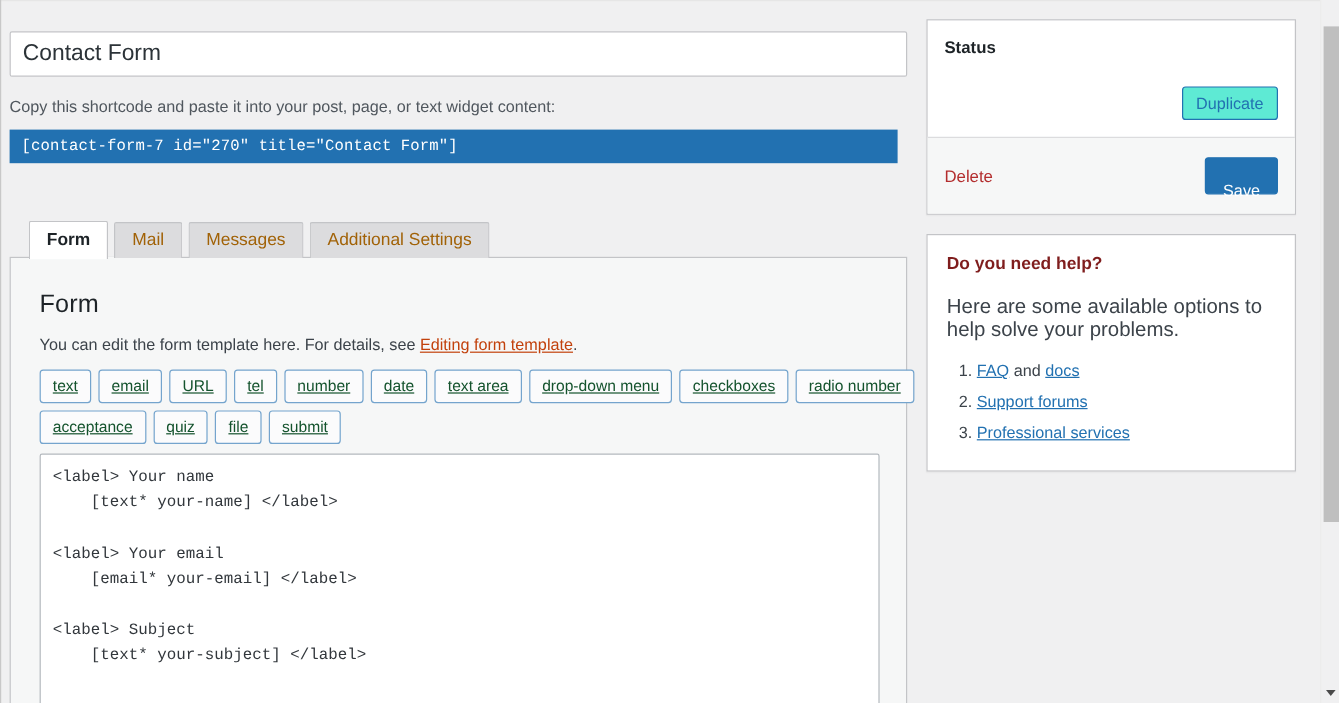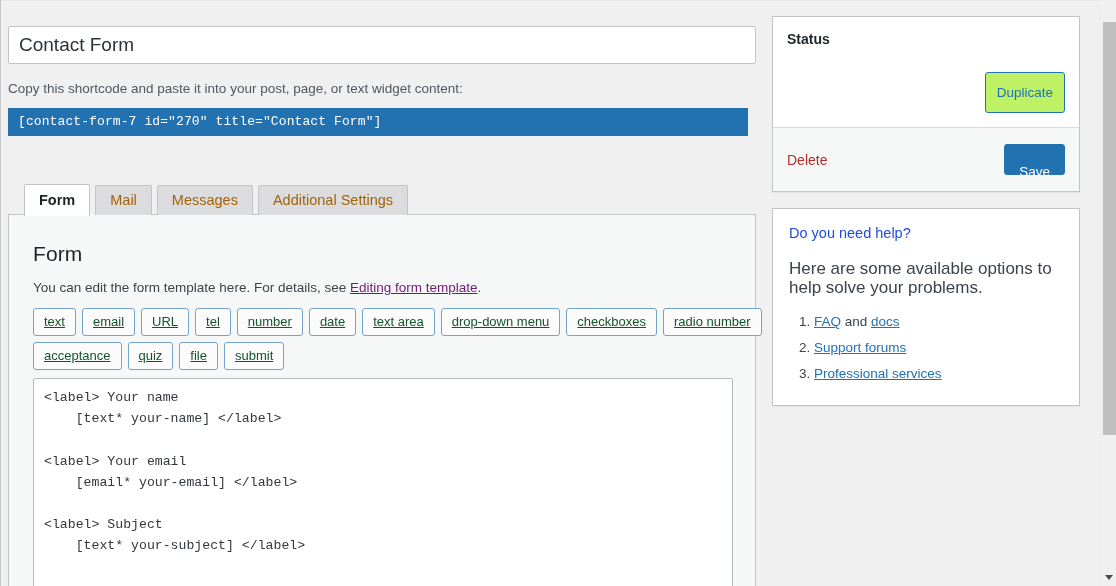--- a/index.html
+++ b/index.html
@@ -125,21 +125,21 @@
     line-height: 26px;
     letter-spacing: 0.1px;
   }
   .panel .desc {
     margin-top: 12px;
     font-size: 13.5px;
     color: #3c434a;
     line-height: 17px;
   }
   .panel .desc a {
-    color: #701a75;
+    color: #c2410c;
     text-decoration: underline;
     text-align: center;
   }
   .tag-rows {
     margin-top: 12px;
   }
   .tag-row {
     display: flex;
     flex-wrap: nowrap;
     margin-bottom: 6px;
@@ -197,26 +197,26 @@
     font-weight: bold;
     color: #1d2327;
     line-height: 18px;
   }
   .status-actions {
     margin-top: 24px;
     display: flex;
     justify-content: flex-end;
   }
   .btn-secondary {
-    height: 41px;
+    height: 28px;
     line-height: 28px;
     padding: 0 11px;
     font-size: 13.5px;
     color: #2271b1;
-    background: #bef264;
+    background: #5eead4;
     border: 1px solid #2271b1;
     border-radius: 3px;
     cursor: pointer;
     white-space: nowrap;
   }
   .card-footer {
     border-top: 1px solid #dcdcde;
     background: #f6f7f7;
     padding: 10px 14px;
     display: flex;
@@ -240,22 +240,22 @@
     border: 1px solid #2271b1;
     border-radius: 3px;
     cursor: pointer;
     white-space: nowrap;
   }
   .help-card-body {
     padding: 15px 16px 18px 16px;
   }
   .help-title {
     font-size: 14.5px;
-    font-weight: normal;
-    color: #1d4ed8;
+    font-weight: bold;
+    color: #7f1d1d;
     line-height: 18px;
   }
   .help-text {
     margin-top: 17px;
     font-size: 17px;
     color: #3c434a;
     line-height: 19px;
   }
   .help-list {
     margin: 12px 0 0 0;

